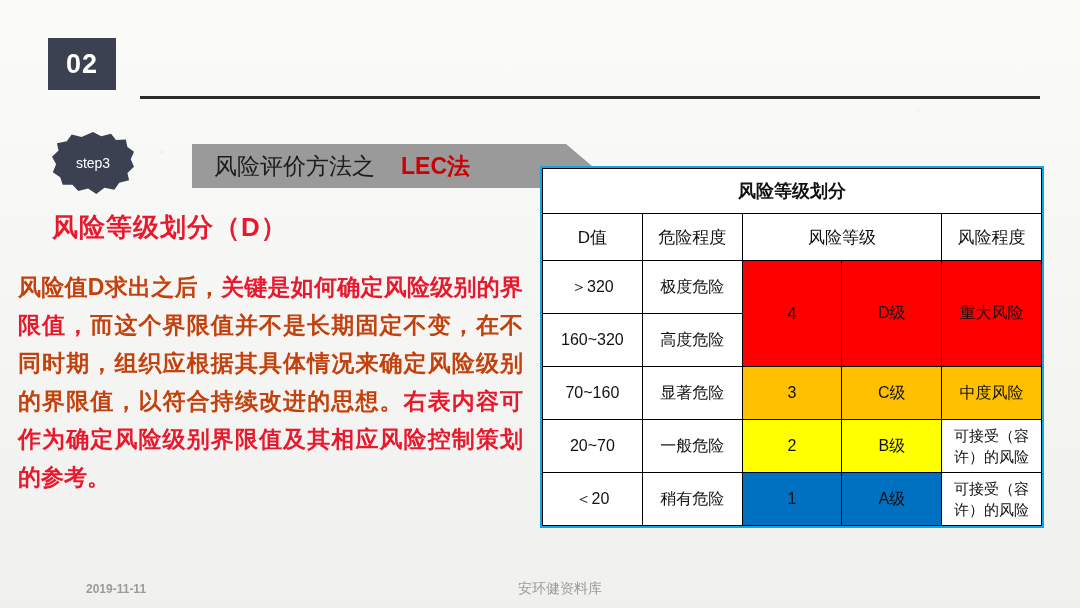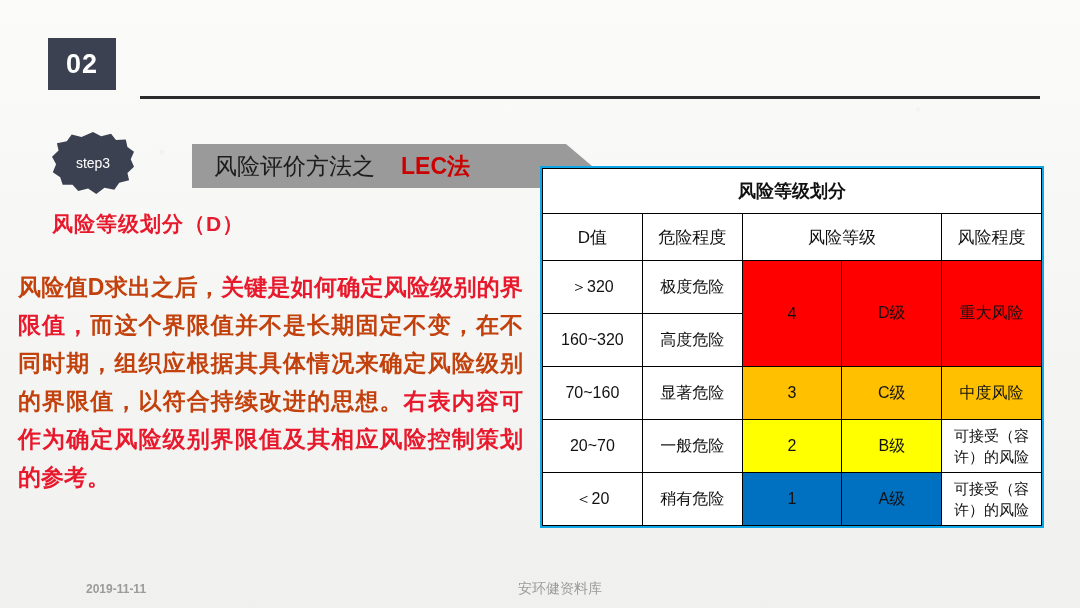--- a/index.html
+++ b/index.html
@@ -119,21 +119,21 @@
     color: #cc0000;
     font-weight: bold;
     margin-left: 26px;
   }
 
   
   .left-heading {
     position: absolute;
     left: 52px;
     top: 210px;
-    font-size: 21px;
+    font-size: 26px;
     font-weight: bold;
     color: #e8192c;
     letter-spacing: 1px;
   }
   .left-body {
     position: absolute;
     left: 18px;
     top: 268px;
     width: 505px;
     font-size: 23px;

